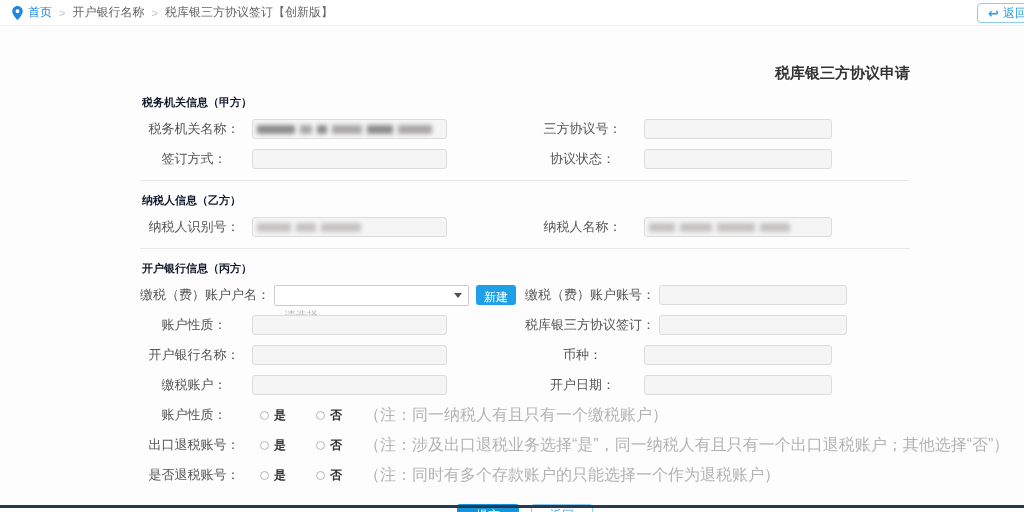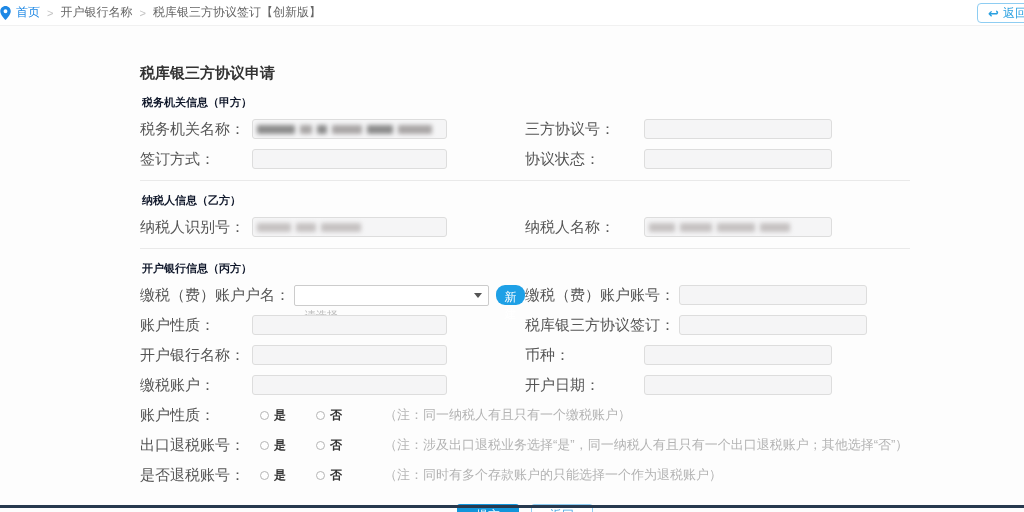--- a/index.html
+++ b/index.html
@@ -4,41 +4,41 @@
 <style>
   * { box-sizing: border-box; margin: 0; padding: 0; }
   html,body { width:1024px; height:512px; overflow:hidden; }
   body {
     font-family: "Liberation Sans", "DejaVu Sans", sans-serif;
     background:#fdfdfd; position:relative; color:#333;
   }
   
   .topbar {
     height:26px; background:#fff; border-bottom:1px solid #f1f1f1;
-    display:flex; align-items:center; position:relative;
+    display:flex; align-items:center; padding-left:12px; position:relative;
   }
   .pin-icon { width:11px; height:14px; display:inline-block; }
   .crumb-home { color:#1e88e5; font-size:12px; margin-left:5px; cursor:pointer; }
   .crumb-sep { color:#c2c2c2; font-size:11px; margin:0 7px; }
   .crumb-item { color:#666; font-size:12px; }
   .top-back-btn {
     position:absolute; top:3px; right:-14px; height:20px;
     background:#fff; border:1px solid #8ecdf2; border-radius:4px;
     color:#2aa0e0; font-size:12px; display:flex; align-items:center;
     gap:4px; padding:0 10px; cursor:pointer;
   }
   .back-glyph { font-size:13px; font-weight:bold; color:#2aa0e0; }
   
   .form-wrap { width:770px; margin-left:140px; }
-  .page-title { text-align:left; font-size:15px; font-weight:bold; color:#333; margin-top:38px; }
+  .page-title { text-align:right; font-size:15px; font-weight:bold; color:#333; margin-top:38px; }
   .section-header { font-size:11px; font-weight:bold; color:#0f172a; margin:12px 0 4px 2px; }
   .divider { border:none; border-top:1px solid #e9e9e9; margin:6px 0 0 0; }
   .row { display:flex; align-items:center; height:30px; }
   .cell { display:flex; align-items:center; width:385px; flex:none; }
-  .lbl { flex:none; min-width:112px; text-align:left; font-size:15px; color:#555; padding-right:4px; white-space:nowrap; }
+  .lbl { flex:none; min-width:112px; text-align:center; font-size:13px; color:#555; padding-right:4px; white-space:nowrap; }
   .cell.right .lbl { min-width:119px; }
   .ipt {
     flex:none; width:195px; height:20px; background:#f5f5f6;
     border:1px solid #ddd; border-radius:3px; display:flex; align-items:center;
     padding:0 4px; overflow:hidden;
   }
   .cell.right .ipt { width:188px; }
   
   .redact { display:flex; gap:5px; align-items:center; filter:blur(2px); }
   .rb { height:9px; border-radius:1px; display:inline-block; }
@@ -47,29 +47,29 @@
   .rb.lite { background:#c6c2c2; }
   
   .select {
     flex:none; width:195px; height:21px; background:#fff; border:1px solid #ccc;
     border-radius:2px; display:flex; align-items:center; justify-content:space-between;
     padding:0 6px; cursor:pointer;
   }
   .select .ph { color:#bbb; font-size:11px;margin-top:40px; }
   .caret { width:0; height:0; border-left:4px solid transparent; border-right:4px solid transparent; border-top:5px solid #555; }
   .new-btn {
-    margin-left:7px; background:#1ea0e6; color:#fff; border:none; border-radius:9px;
+    margin-left:7px; background:#1ea0e6; color:#fff; border:none; border-radius:3px;
     font-size:12px; height:20px; padding:4px 8px; cursor:pointer;
   }
   
   .radio-row { display:flex; align-items:center; height:30px; }
   .radio { width:9px; height:9px; border:1px solid #b5b5b5; border-radius:50%; background:#fff; flex:none; cursor:pointer; }
   .radio-lbl { font-size:12px; color:#333; font-weight:bold; margin-left:5px; }
   .radio-group { display:flex; align-items:center; margin-right:22px; margin-left:8px; }
-  .note { font-size:13px; color:#b3b3b3; margin-left:20px; white-space:nowrap; }
+  .note { font-size:16px; color:#b3b3b3; margin-left:0; white-space:nowrap; }
   
   .footer-btns { display:flex; justify-content:center; gap:12px; margin-top:14px; }
   .submit-btn {
     width:62px; height:23px; background:#1296db; color:#fff; border:none;
     border-radius:3px; font-size:12px; cursor:pointer;
   }
   .return-btn {
     width:62px; height:23px; background:#fff; color:#4aa9e2; border:1px solid #8ecdf2;
     border-radius:3px; font-size:12px; cursor:pointer;
   }

